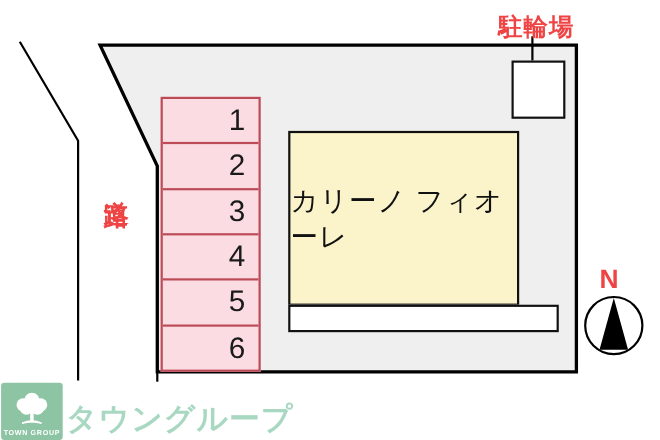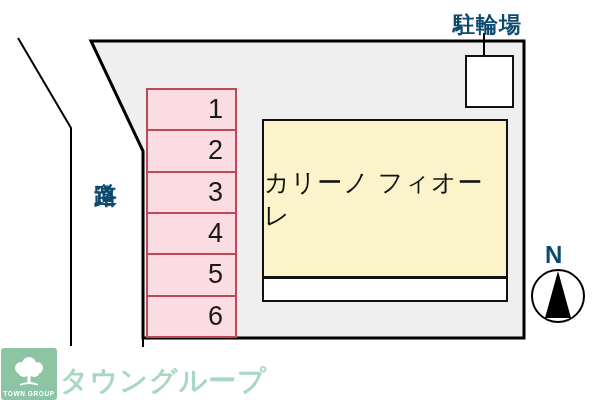--- a/index.html
+++ b/index.html
@@ -2,40 +2,40 @@
 <html><head>
 <meta charset="utf-8">
 <style>
   html,body { margin:0; padding:0; background:#fff; }
   .canvas {
     position:relative; width:600px; height:400px; background:#ffffff;
     font-family:"Liberation Sans", sans-serif; overflow:hidden;
   }
   .layer { position:absolute; left:0; top:0; }
 
-  .label { position:absolute; color:#0c4a6e; white-space:nowrap; }
+  .label { position:absolute; color:#ef4444; white-space:nowrap; }
   .parking-label { left:148px; top:54px; font-size:24px; font-weight:bold; letter-spacing:1px; }
   .bicycle-label { left:453px; top:10px; font-size:22px; font-weight:bold; letter-spacing:1px; }
   .road-label { left:94px; top:164px; font-size:23px; font-weight:bold;
                 writing-mode:vertical-rl; text-orientation:upright; letter-spacing:2px; line-height:1; }
   .compass-n { left:545px; top:241px; font-size:24px; font-weight:bold; }
 
   .parking-col {
     position:absolute; left:146px; top:88px; width:91px; height:250px;
     display:flex; flex-direction:column; box-sizing:border-box;
     background:#fbdce3; border:2px solid #bc4b57;
   }
   .space {
     flex:1; display:flex; align-items:center; justify-content:flex-end;
     padding-right:12px; font-size:27px; color:#1a1a1a;
   }
   .space + .space { border-top:2px solid #bc4b57; }
 
   .building {
-    position:absolute; left:262px; top:119px; width:246px; height:159px;
+    position:absolute; left:262px; top:119px; width:210px; height:159px;
     background:#fbf4ca; border:2px solid #111; box-sizing:border-box;
     display:flex; align-items:center; justify-content:center;
     font-size:25px; color:#111; letter-spacing:1px;
   }
   .building-strip {
     position:absolute; left:262px; top:277px; width:246px; height:25px;
     background:#ffffff; border:2px solid #111; box-sizing:border-box;
   }
   .bicycle-box {
     position:absolute; left:465px; top:55px; width:49px; height:53px;

